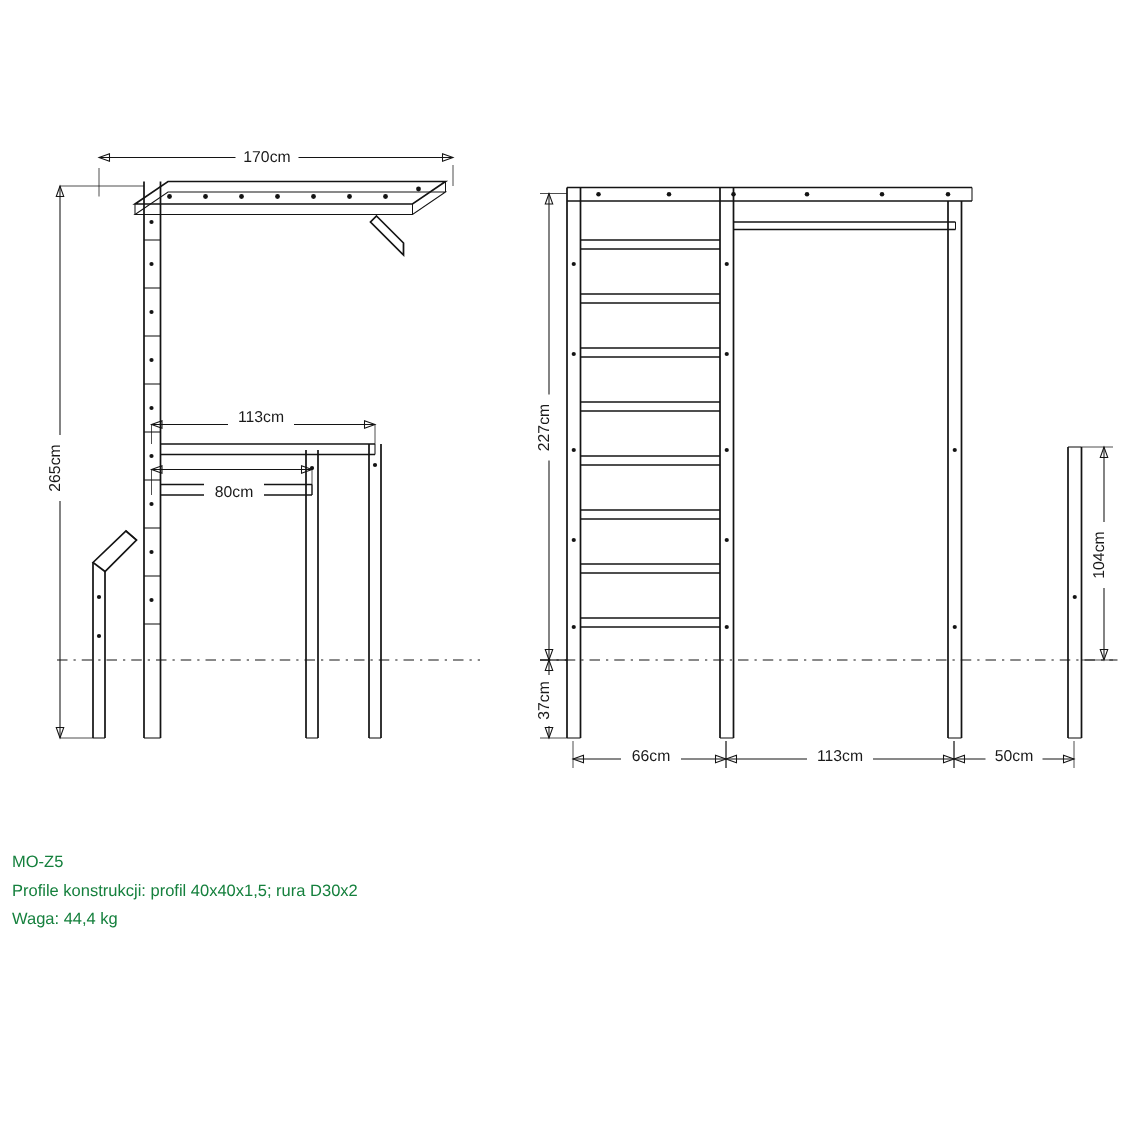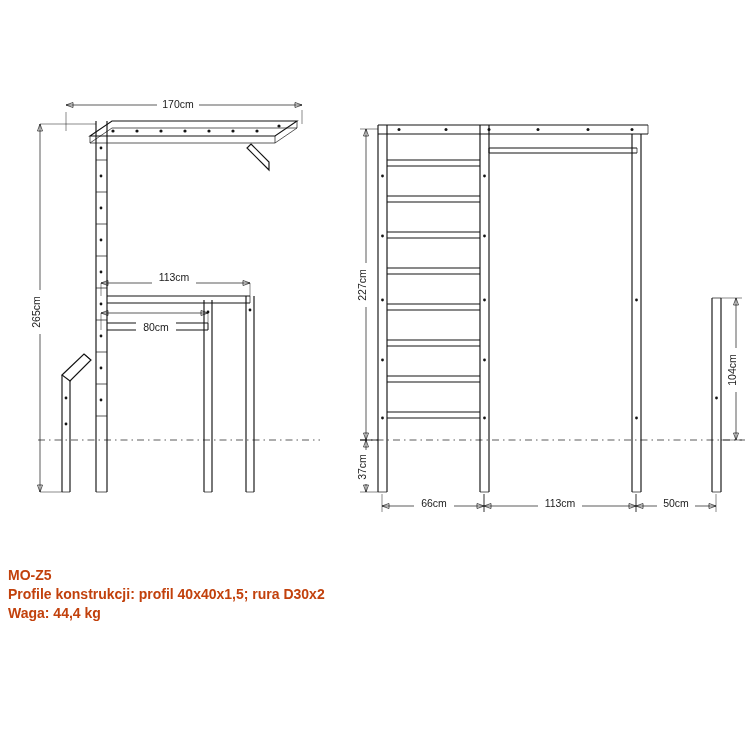--- a/index.html
+++ b/index.html
@@ -27,25 +27,24 @@
     width: 750px;
     height: 750px;
   }
   .spec-block {
     position: absolute;
     left: 8px;
     top: 566px;
     width: 480px;
   }
   .spec-line {
-    font-size: 14px;
+    font-size: 11px;
     line-height: 19px;
-    color: #c2410c;
+    color: #15803d;
     white-space: pre;
-    font-weight: bold;
   }
   text {
     font-family: "Liberation Sans", sans-serif;
     fill: #1a1a1a;
   }
   .dim-text {
     font-size: 10.5px;
   }
   .dim-text-v {
     font-size: 10.5px;

